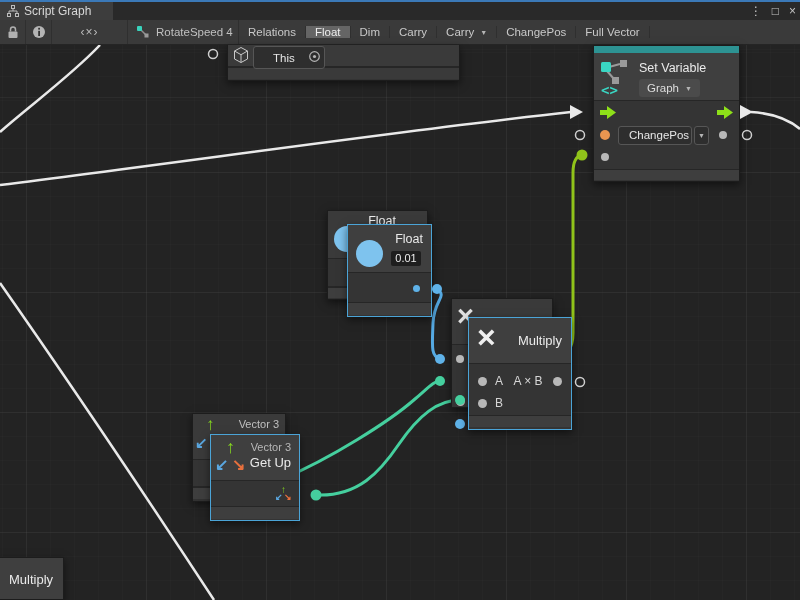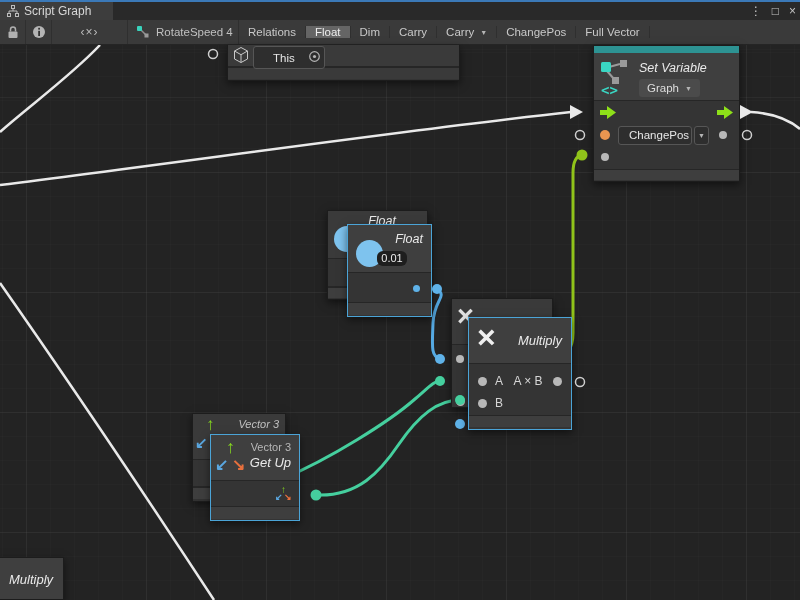--- a/index.html
+++ b/index.html
@@ -43,21 +43,21 @@
   .node { position:absolute; background:#343434; border:1px solid #1c1c1c;
     box-shadow:0 3px 8px rgba(0,0,0,.5); color:#d6d6d6; }
   .node.selected { border:1px solid #4ba4d7; }
   .nhead { position:relative; background:#3f3f3f; border-bottom:1px solid #262626; }
   .nbody { position:relative; background:#343434; }
   .nfoot { background:#3e3e3e; border-top:1px solid #262626; }
   .back  { background:#313131; }
   .back .nhead { background:#3a3a3a; }
   .dot { display:inline-block; border-radius:50%; background:#b8b8b8; }
   .row { display:flex; align-items:center; }
-  .ntitle { color:#eaeaea;font-style:italic; }
+  .ntitle { color:#eaeaea; }
 
   .field { background:#2e2e2e; border:1px solid #565656; border-radius:3px; color:#e6e6e6;
     display:flex; align-items:center; }
   .valbox { background:#1e1e1e; border-radius:2px; color:#ececec; text-align:center; }
   .pill { background:#4b4b4b; border-radius:3px; color:#dddddd; display:inline-flex; align-items:center; }
 
   .bigdot { position:absolute; border-radius:50%; background:#7ec3ee; }
   .arrowch { font-weight:bold; line-height:1; }
 </style>
 </head>
@@ -238,21 +238,21 @@
         </div>
         <div style="height:3px;"></div>
       </div>
       <div class="nfoot" style="height:11px;"></div>
     </div>
 
     <div class="node selected" style="left:347px; top:179px; width:85px; height:93px;">
       <div class="nhead" style="height:48px;">
         <span class="bigdot" style="left:8px; top:15px; width:27px; height:27px;"></span>
         <span class="ntitle" style="position:absolute; right:8px; top:7px; font-size:12.5px;">Float</span>
-        <span class="valbox" style="position:absolute; right:24px; top:26px; width:30px; height:15px; font-size:11px; line-height:15px;border-radius:6px;">0.01</span>
+        <span class="valbox" style="position:absolute; right:10px; top:26px; width:30px; height:15px; font-size:11px; line-height:15px;">0.01</span>
       </div>
       <div class="nbody" style="height:30px; border-bottom:1px solid #262626;">
         <span class="dot" style="position:absolute; right:11px; top:12px; width:7px; height:7px; background:#5fb2e8;"></span>
       </div>
       <div class="nfoot" style="height:12px; border-top:none;"></div>
     </div>
 
     <div class="node selected" style="left:468px; top:272px; width:104px; height:113px;">
       <div class="nhead" style="height:46px;">
         <span style="position:absolute; left:8px; top:1px; font-size:32px; font-weight:bold; color:#efefef;">×</span>

